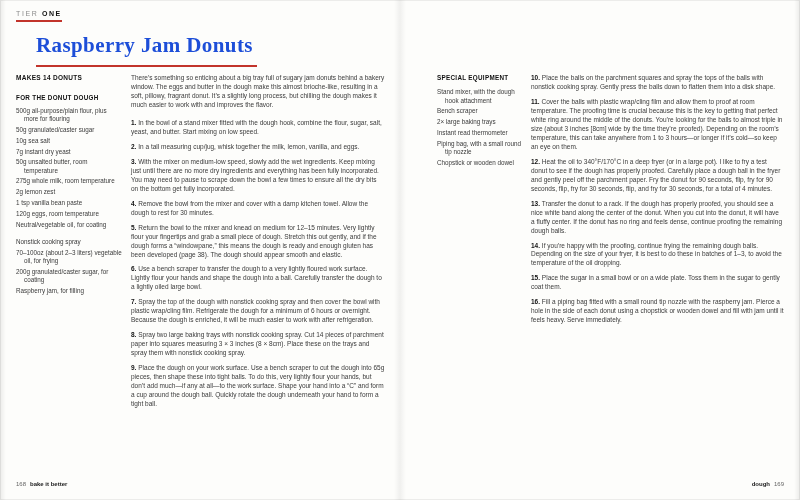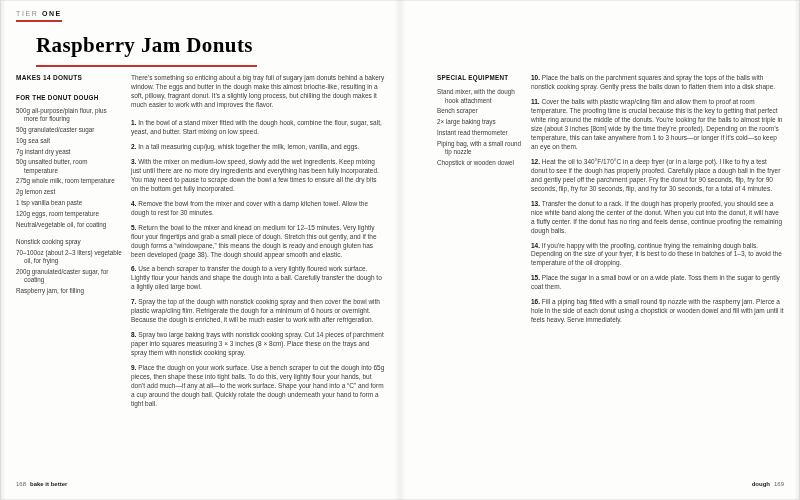--- a/index.html
+++ b/index.html
@@ -23,21 +23,21 @@
   .tier {
     position:absolute; left:16px; top:10px; font-size:7px; letter-spacing:1.6px;
     display:inline-block; border-bottom:2px solid var(--red); padding-bottom:3px;
   }
   .tier .light { color:#8b8b8b; font-weight:400; }
   .tier .bold { color:#111; font-weight:700; }
 
   .title {
     position:absolute; left:36px; top:33px;
     font-family:"Liberation Serif", serif; font-weight:700;
-    font-size:21px; letter-spacing:0.4px; color:#000000;
+    font-size:21px; letter-spacing:0.4px; color:#1d4ed8;
     display:inline-block; border-bottom:2px solid var(--red); padding-bottom:7px; padding-right:4px;
   }
 
   .col { position:absolute; top:74px; }
   .col-ingredients { left:16px; width:106px; font-size:6.3px; line-height:1.32; color:var(--ink-soft); }
   .makes { font-weight:700; color:#111; font-size:6.5px; letter-spacing:0.3px; margin-bottom:11px; }
   .sub-heading { font-weight:700; color:#111; font-size:6.3px; letter-spacing:0.3px; margin-bottom:5px; }
   ul.plain { list-style:none; }
   ul.plain li { padding-left:8px; text-indent:-8px; margin-bottom:2.5px; }
   .gap-top { margin-top:9px; }

